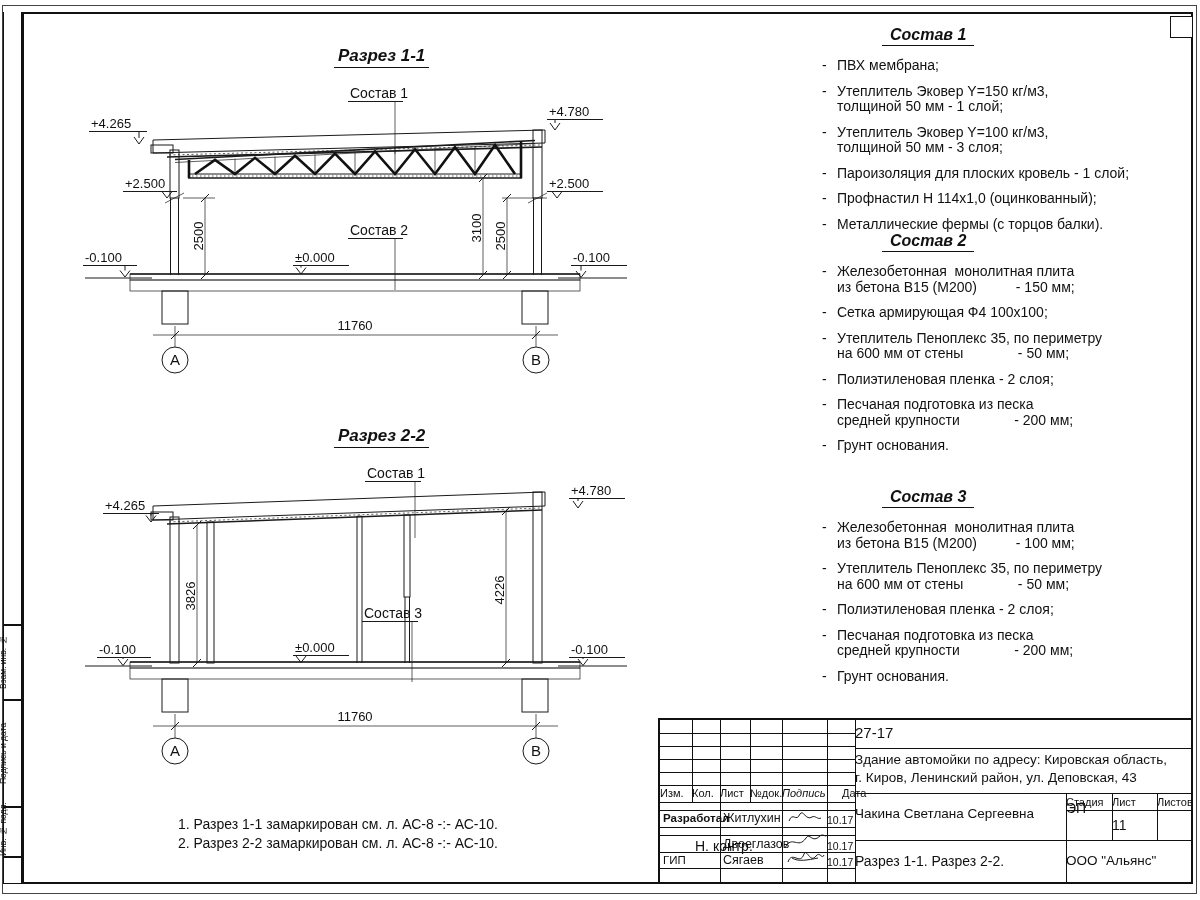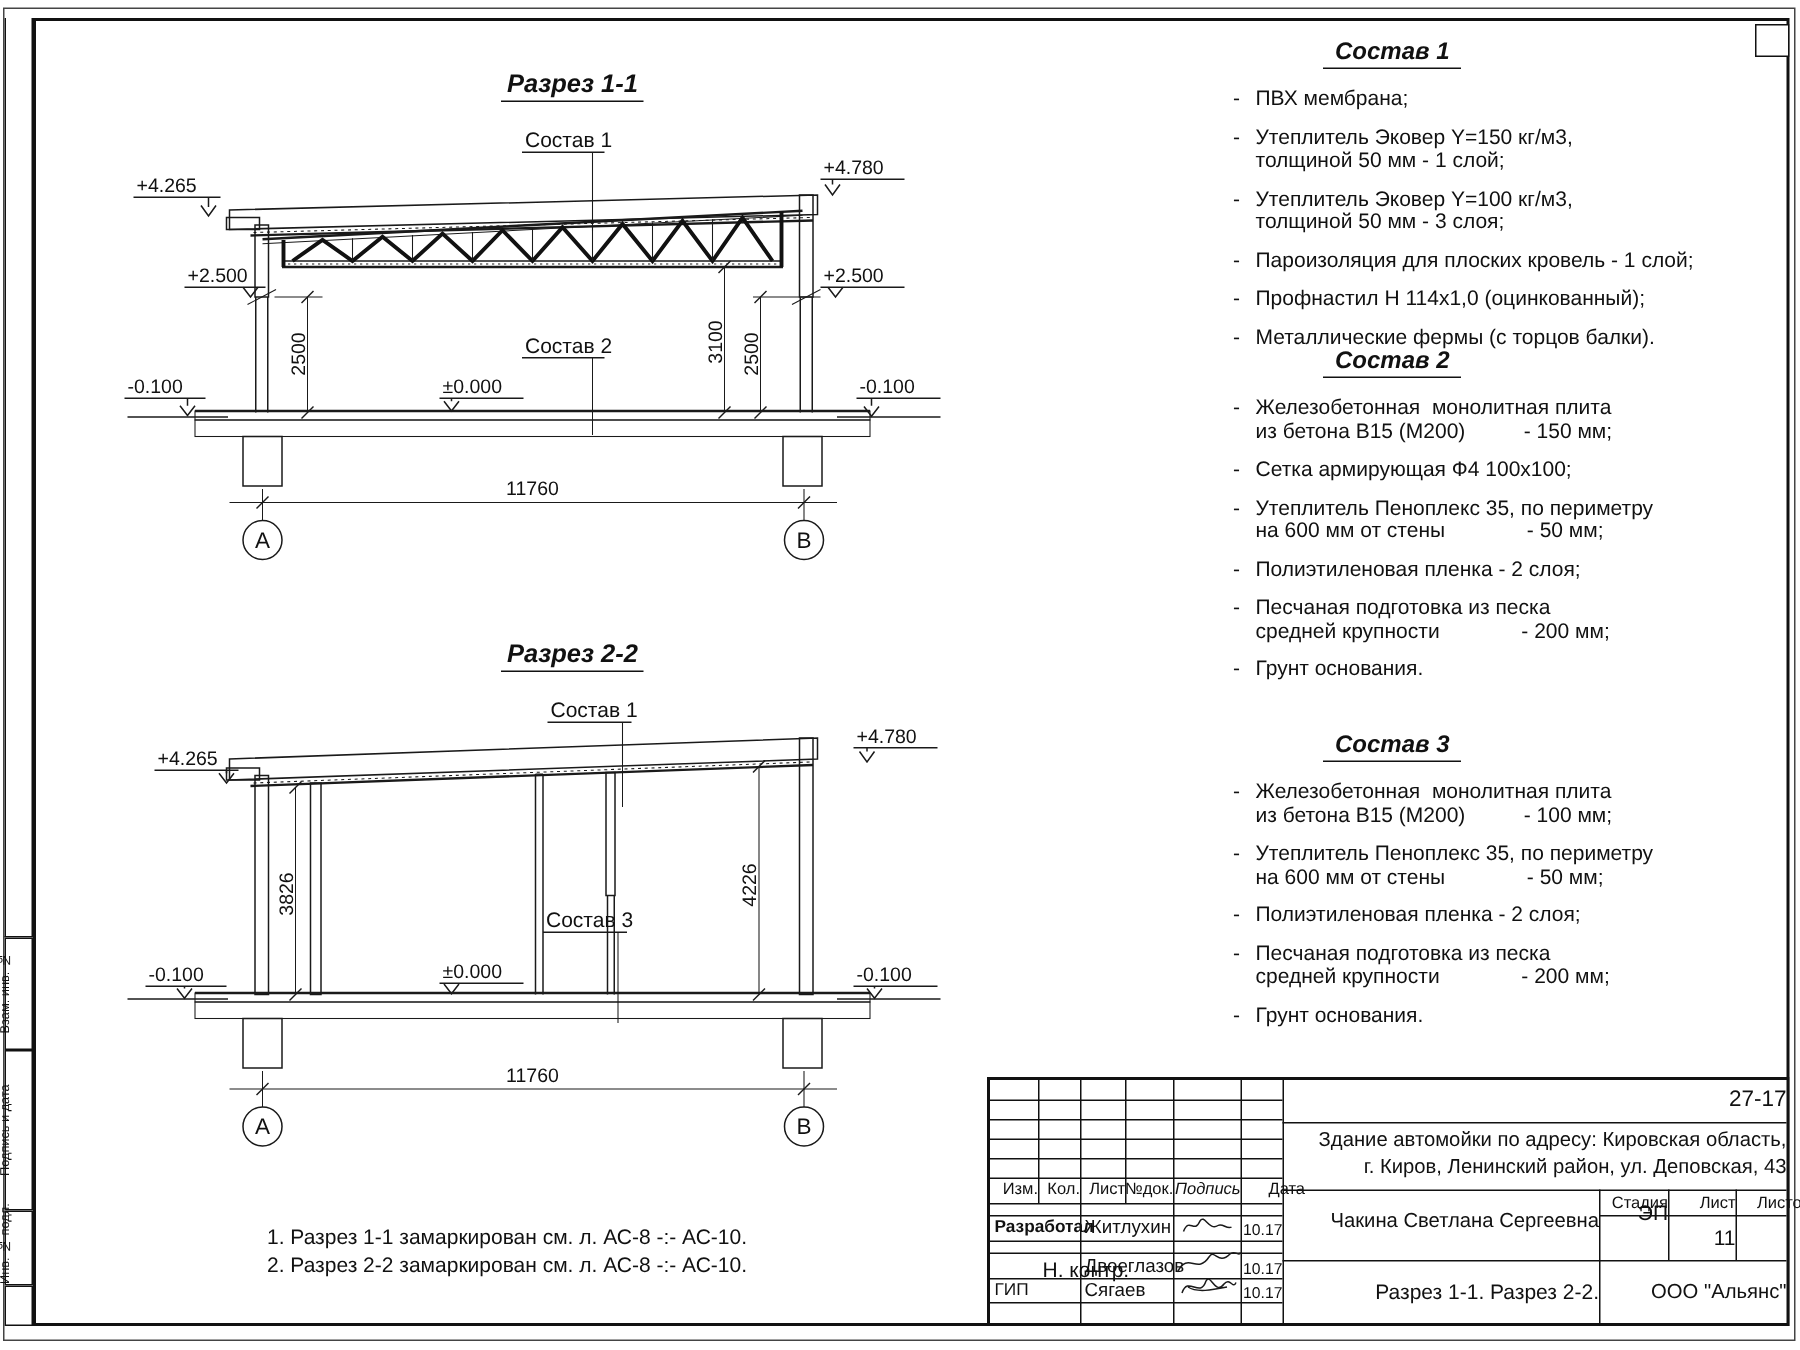--- a/index.html
+++ b/index.html
@@ -31,21 +31,21 @@
   .items{margin-top:12px;}
   .item{display:flex;margin-bottom:10px;}
   .dash{width:25px;padding-left:10px;box-sizing:border-box;font-size:14px;line-height:15.5px;}
   .ilines{font-size:14px;line-height:15.5px;white-space:pre-wrap;}
   
   .notes{left:178px;top:815px;font-size:14px;line-height:19px;}
   
   .tblock{left:658px;top:718px;width:535px;height:166px;border:2px solid #111;box-sizing:border-box;background:#fff;}
   .hl{position:absolute;height:1.2px;background:#111;}
   .vl{position:absolute;width:1.2px;background:#111;}
-  .tcell{position:absolute;text-align:right;white-space:nowrap;}
+  .tcell{position:absolute;text-align:left;white-space:nowrap;}
   .tl{position:absolute;white-space:nowrap;}
   .sig{position:absolute;}
 </style>
 </head>
 <body>
 
 <div id="page">
 
   <svg width="0" height="0" style="position:absolute">
     <defs>

